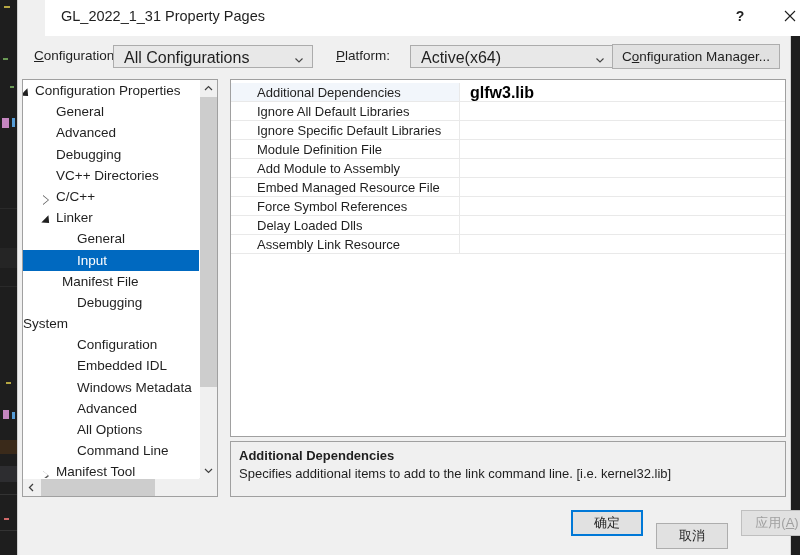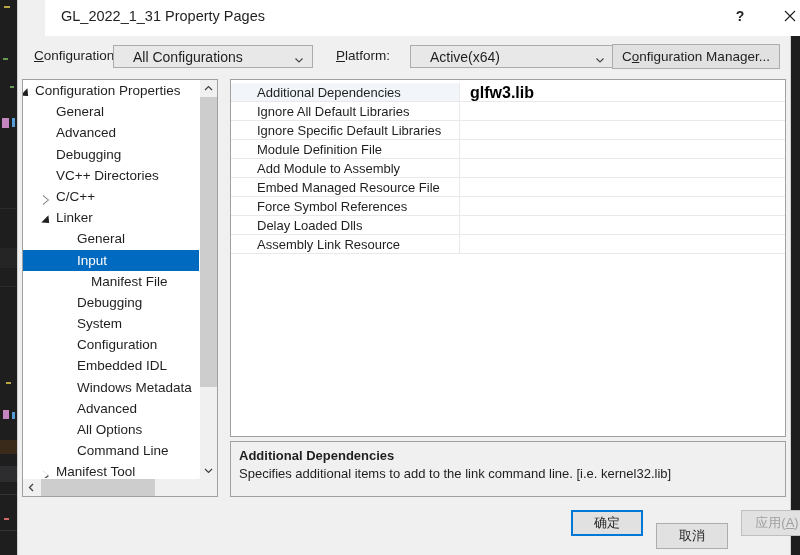--- a/index.html
+++ b/index.html
@@ -97,23 +97,23 @@
   .combo {
     position: absolute;
     height: 23px;
     background: #e8e8e8;
     border: 1px solid #acacac;
     box-sizing: border-box;
     cursor: default;
   }
   .combo .combo-text {
     position: absolute;
-    left: 19px;
+    left: 10px;
     top: 3px;
-    font-size: 14px;
+    font-size: 16px;
     color: #1f1f1f;
     white-space: nowrap;
   }
   .combo .combo-arrow {
     position: absolute;
     right: 8px;
     top: 5px;
     width: 10px;
     height: 10px;
   }
@@ -472,23 +472,23 @@
     <div id="tree-clip">
         <div class="tree-item"><span class="tw-label" style="margin-left: 12px;">Configuration Properties<span class="tw-arrow expanded"></span></span></div>
         <div class="tree-item"><span class="tw-label" style="margin-left: 33px;">General</span></div>
         <div class="tree-item"><span class="tw-label" style="margin-left: 33px;">Advanced</span></div>
         <div class="tree-item"><span class="tw-label" style="margin-left: 33px;">Debugging</span></div>
         <div class="tree-item"><span class="tw-label" style="margin-left: 33px;">VC++ Directories</span></div>
         <div class="tree-item"><span class="tw-label" style="margin-left: 33px;">C/C++<span class="tw-arrow collapsed"></span></span></div>
         <div class="tree-item"><span class="tw-label" style="margin-left: 33px;">Linker<span class="tw-arrow expanded"></span></span></div>
         <div class="tree-item"><span class="tw-label" style="margin-left: 54px;">General</span></div>
         <div class="tree-item selected"><span class="tw-label" style="margin-left: 54px;">Input</span></div>
-        <div class="tree-item"><span class="tw-label" style="margin-left: 68px;">Manifest File</span></div>
+        <div class="tree-item"><span class="tw-label" style="margin-left: 39px;">Manifest File</span></div>
         <div class="tree-item"><span class="tw-label" style="margin-left: 54px;">Debugging</span></div>
-        <div class="tree-item"><span class="tw-label" style="margin-left: 54px; text-align: center;">System</span></div>
+        <div class="tree-item"><span class="tw-label" style=" text-align: center;">System</span></div>
         <div class="tree-item"><span class="tw-label" style="margin-left: 54px;">Configuration</span></div>
         <div class="tree-item"><span class="tw-label" style="margin-left: 54px;">Embedded IDL</span></div>
         <div class="tree-item"><span class="tw-label" style="margin-left: 54px;">Windows Metadata</span></div>
         <div class="tree-item"><span class="tw-label" style="margin-left: 54px;">Advanced</span></div>
         <div class="tree-item"><span class="tw-label" style="margin-left: 54px;">All Options</span></div>
         <div class="tree-item"><span class="tw-label" style="margin-left: 54px;">Command Line</span></div>
         <div class="tree-item"><span class="tw-label" style="margin-left: 33px;">Manifest Tool<span class="tw-arrow collapsed"></span></span></div>
       </div>
 
     <div id="tree-vsb">

